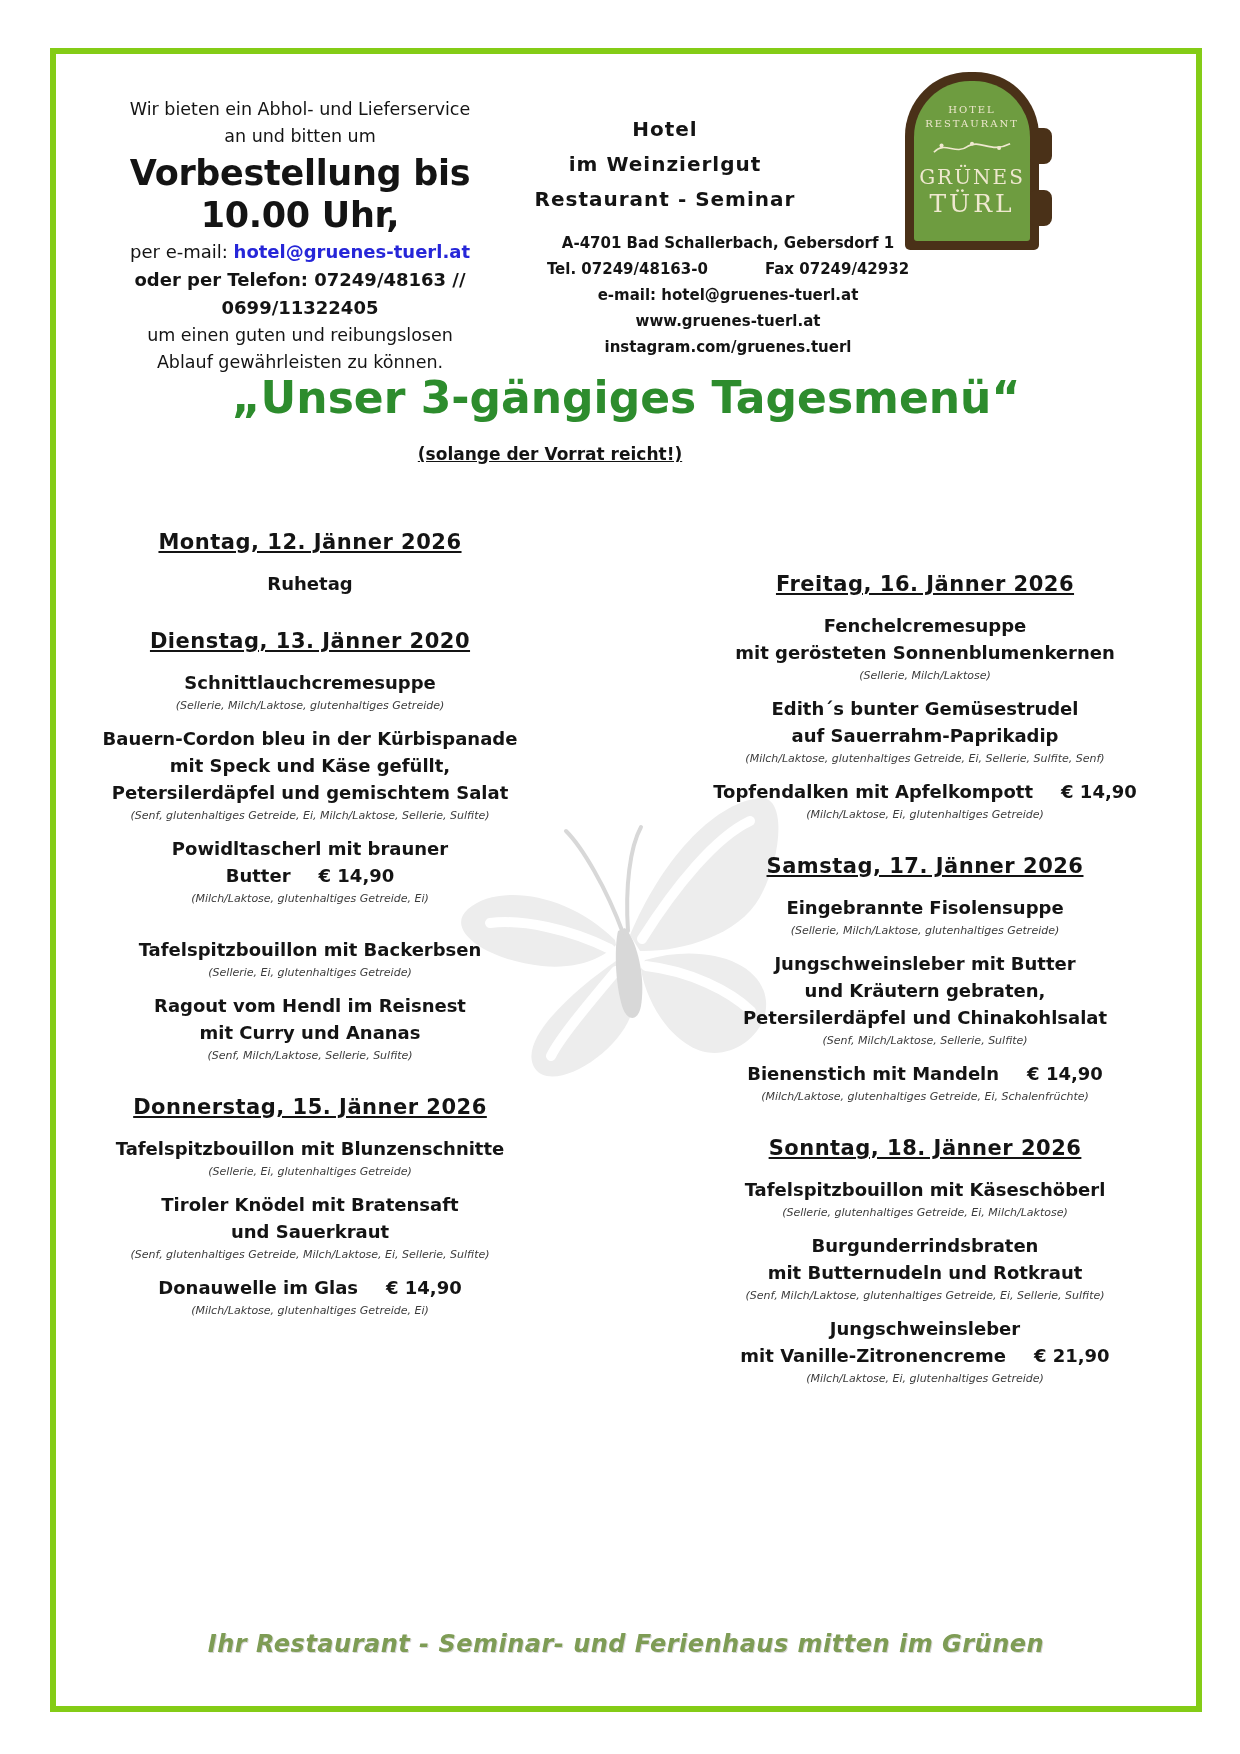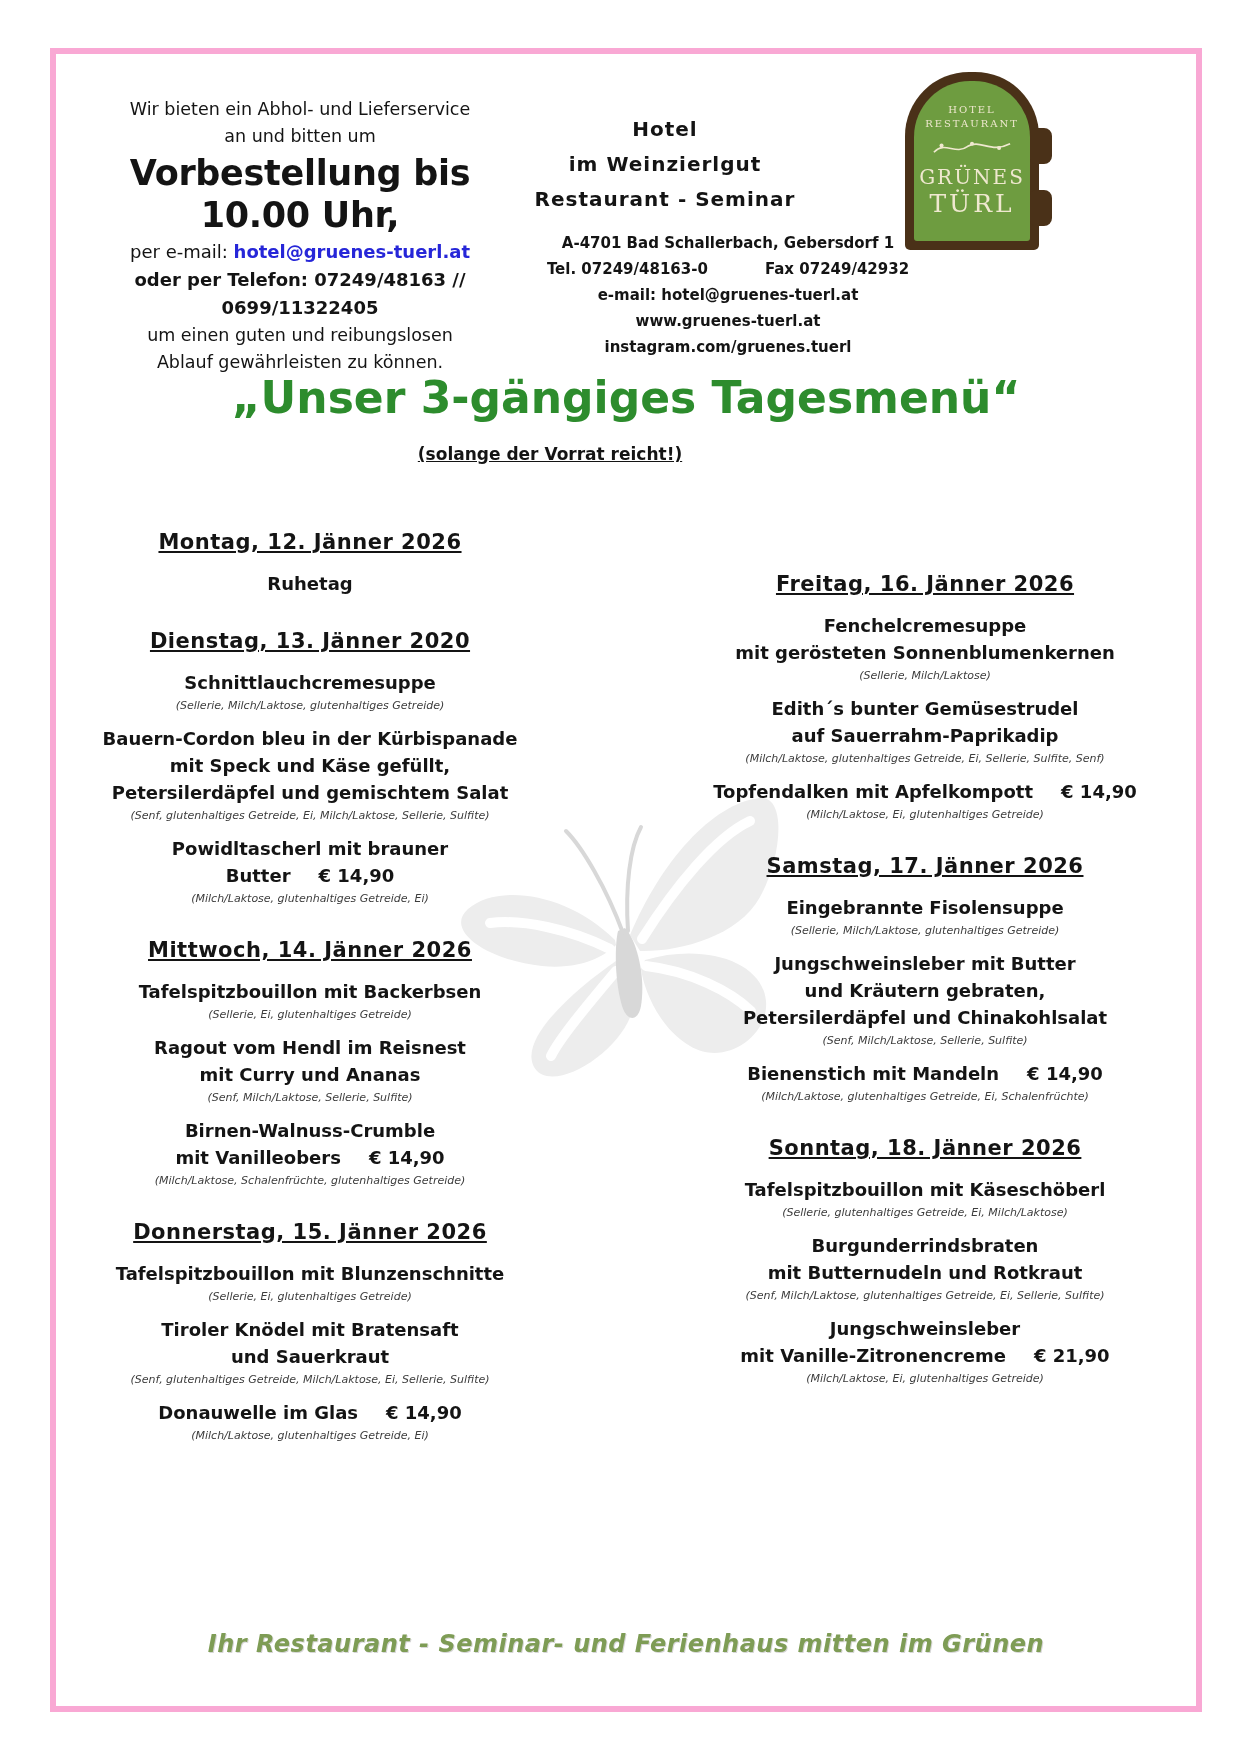--- a/index.html
+++ b/index.html
@@ -1,19 +1,19 @@
 <!DOCTYPE html>
 <html lang="de"><head>
 <meta charset="utf-8">
 <style>
   html,body{margin:0;padding:0;background:#ffffff;}
   .page{position:relative;width:1240px;height:1754px;background:#ffffff;
         font-family:"DejaVu Sans",sans-serif;color:#141414;overflow:hidden;}
   .frame{position:absolute;left:50px;top:48px;width:1140px;height:1652px;
-         border:6px solid #f9a8d4;}
+         border:6px solid #84cc16;}
   
   .butterfly{position:absolute;left:374px;top:691px;width:360px;height:400px;z-index:0;}
   
   .service-note{position:absolute;left:14px;top:42px;width:460px;text-align:center;z-index:2;}
   .sn-line{font-size:17.5px;line-height:27px;}
   .sn-highlight{font-size:35px;line-height:42px;font-weight:bold;letter-spacing:-0.3px;margin:2px 0;}
   .sn-mail{font-size:18px;line-height:28px;}
   .sn-tel{font-size:18px;line-height:28px;font-weight:bold;}
   .email-link{color:#2626d8;cursor:pointer;font-weight:bold;}
   
@@ -151,34 +151,28 @@
             <div class="dish-line">mit Speck und Käse gefüllt,</div>
             <div class="dish-line">Petersilerdäpfel und gemischtem Salat</div>
             <div class="allergens">(Senf, glutenhaltiges Getreide, Ei, Milch/Laktose, Sellerie, Sulfite)</div>
           </div>
           <div class="dish">
             <div class="dish-line">Powidltascherl mit brauner Butter<span class="price">€ 14,90</span></div>
             <div class="allergens">(Milch/Laktose, glutenhaltiges Getreide, Ei)</div>
           </div>
         </div>
         <div class="day">
-          <div class="day-heading">Mittwoch, 14. Jänner 2026</div>
           <div class="dish">
             <div class="dish-line">Tafelspitzbouillon mit Backerbsen</div>
             <div class="allergens">(Sellerie, Ei, glutenhaltiges Getreide)</div>
           </div>
           <div class="dish">
             <div class="dish-line">Ragout vom Hendl im Reisnest</div>
             <div class="dish-line">mit Curry und Ananas</div>
             <div class="allergens">(Senf, Milch/Laktose, Sellerie, Sulfite)</div>
-          </div>
-          <div class="dish">
-            <div class="dish-line">Birnen-Walnuss-Crumble</div>
-            <div class="dish-line">mit Vanilleobers<span class="price">€ 14,90</span></div>
-            <div class="allergens">(Milch/Laktose, Schalenfrüchte, glutenhaltiges Getreide)</div>
           </div>
         </div>
         <div class="day">
           <div class="day-heading">Donnerstag, 15. Jänner 2026</div>
           <div class="dish">
             <div class="dish-line">Tafelspitzbouillon mit Blunzenschnitte</div>
             <div class="allergens">(Sellerie, Ei, glutenhaltiges Getreide)</div>
           </div>
           <div class="dish">
             <div class="dish-line">Tiroler Knödel mit Bratensaft</div>

